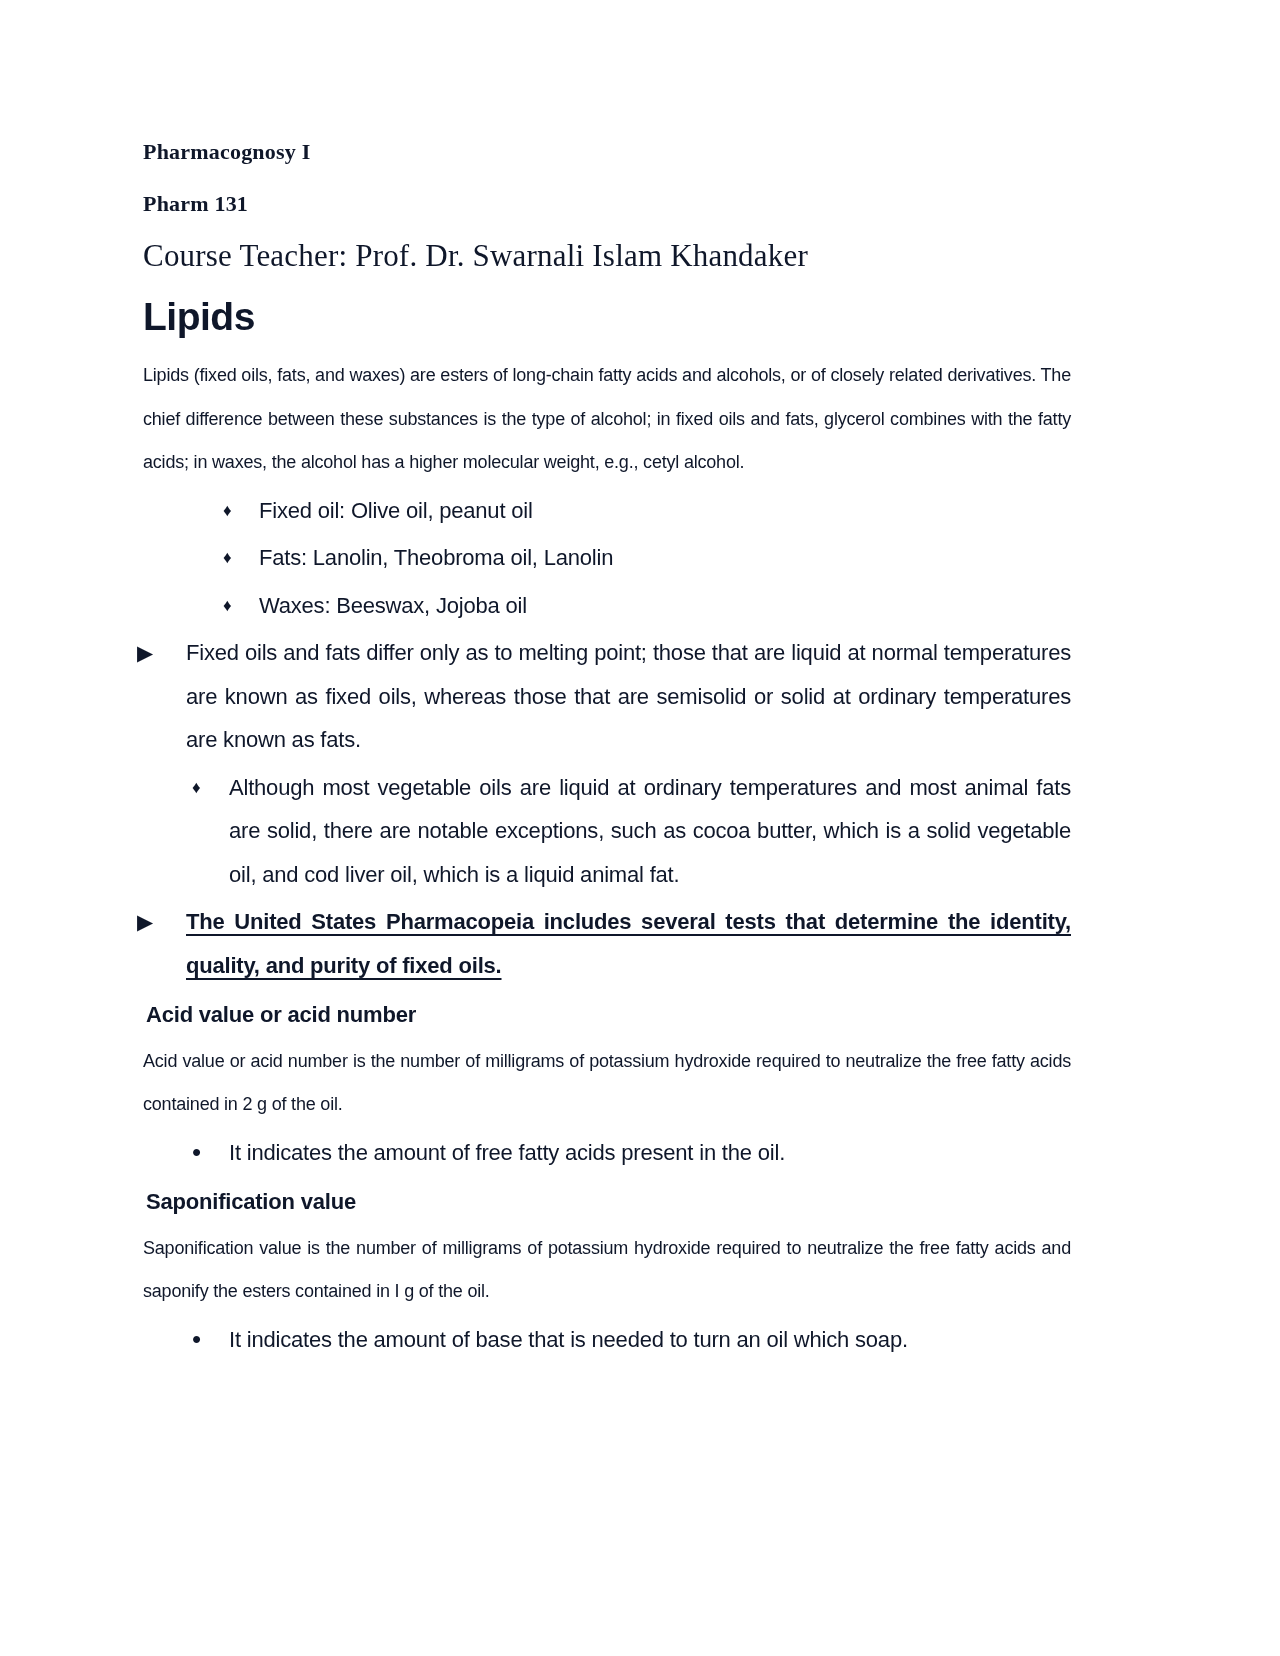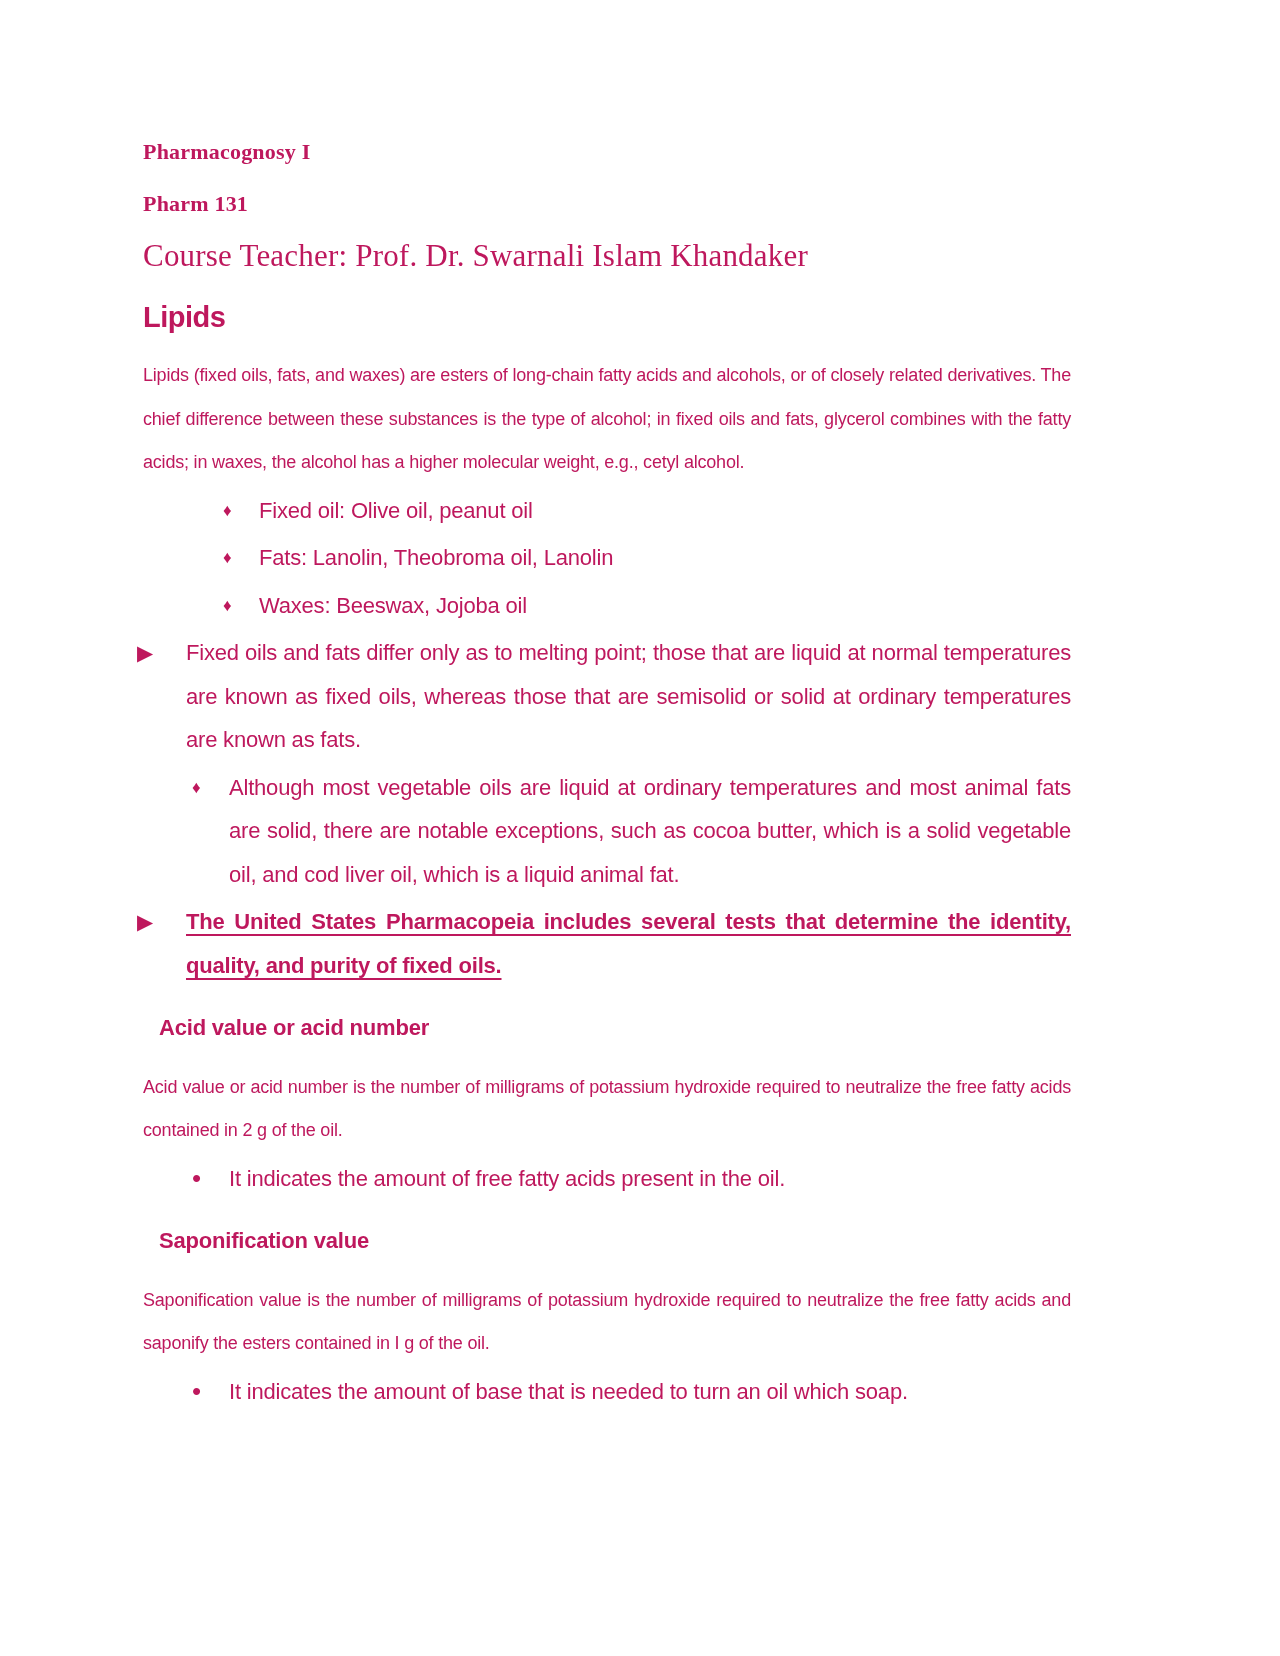--- a/index.html
+++ b/index.html
@@ -4,60 +4,60 @@
 <style>
   * { box-sizing: border-box; }
   html, body { margin: 0; padding: 0; background: #ffffff; }
   .page {
     position: relative;
     width: 1280px;
     height: 1656px;
     background: #ffffff;
     overflow: hidden;
     font-family: "Liberation Sans", sans-serif;
-    color: #be185d;
+    color: #0f172a;
   }
   .doc {
     position: absolute;
     left: 143px;
     top: 138px;
     width: 928px;
   }
   
   .hdr {
     font-family: "Liberation Serif", serif;
     font-size: 31px;
     line-height: 27px;
     margin: 0 0 25px 0;
     letter-spacing: 0.2px;
   }
   .hdr.bold { font-weight: bold; font-size: 22px; }
   
   .title {
-    font-size: 29px;
+    font-size: 39px;
     font-weight: bold;
     line-height: 46px;
     margin: 14px 0 14px 0;
     letter-spacing: -0.5px;
   }
   
   .body {
     font-size: 18px;
     line-height: 43.5px;
     margin: 0;
     letter-spacing: -0.2px;
   }
   .just { text-align: justify; }
   .bold { font-weight: bold; }
   .uline { text-decoration: underline; text-underline-offset: 5px; text-decoration-thickness: 2px; margin-top: 8px; }
   .subhead {
     font-size: 22px;
     font-weight: bold;
     line-height: 43.5px;
-    margin: 16px;
+    margin: 3px;
     letter-spacing: -0.2px;
   }
   
   .li {
     position: relative;
     font-size: 22px;
     line-height: 43.5px;
     margin: 4px 0 0 0;
     letter-spacing: -0.2px;
   }

